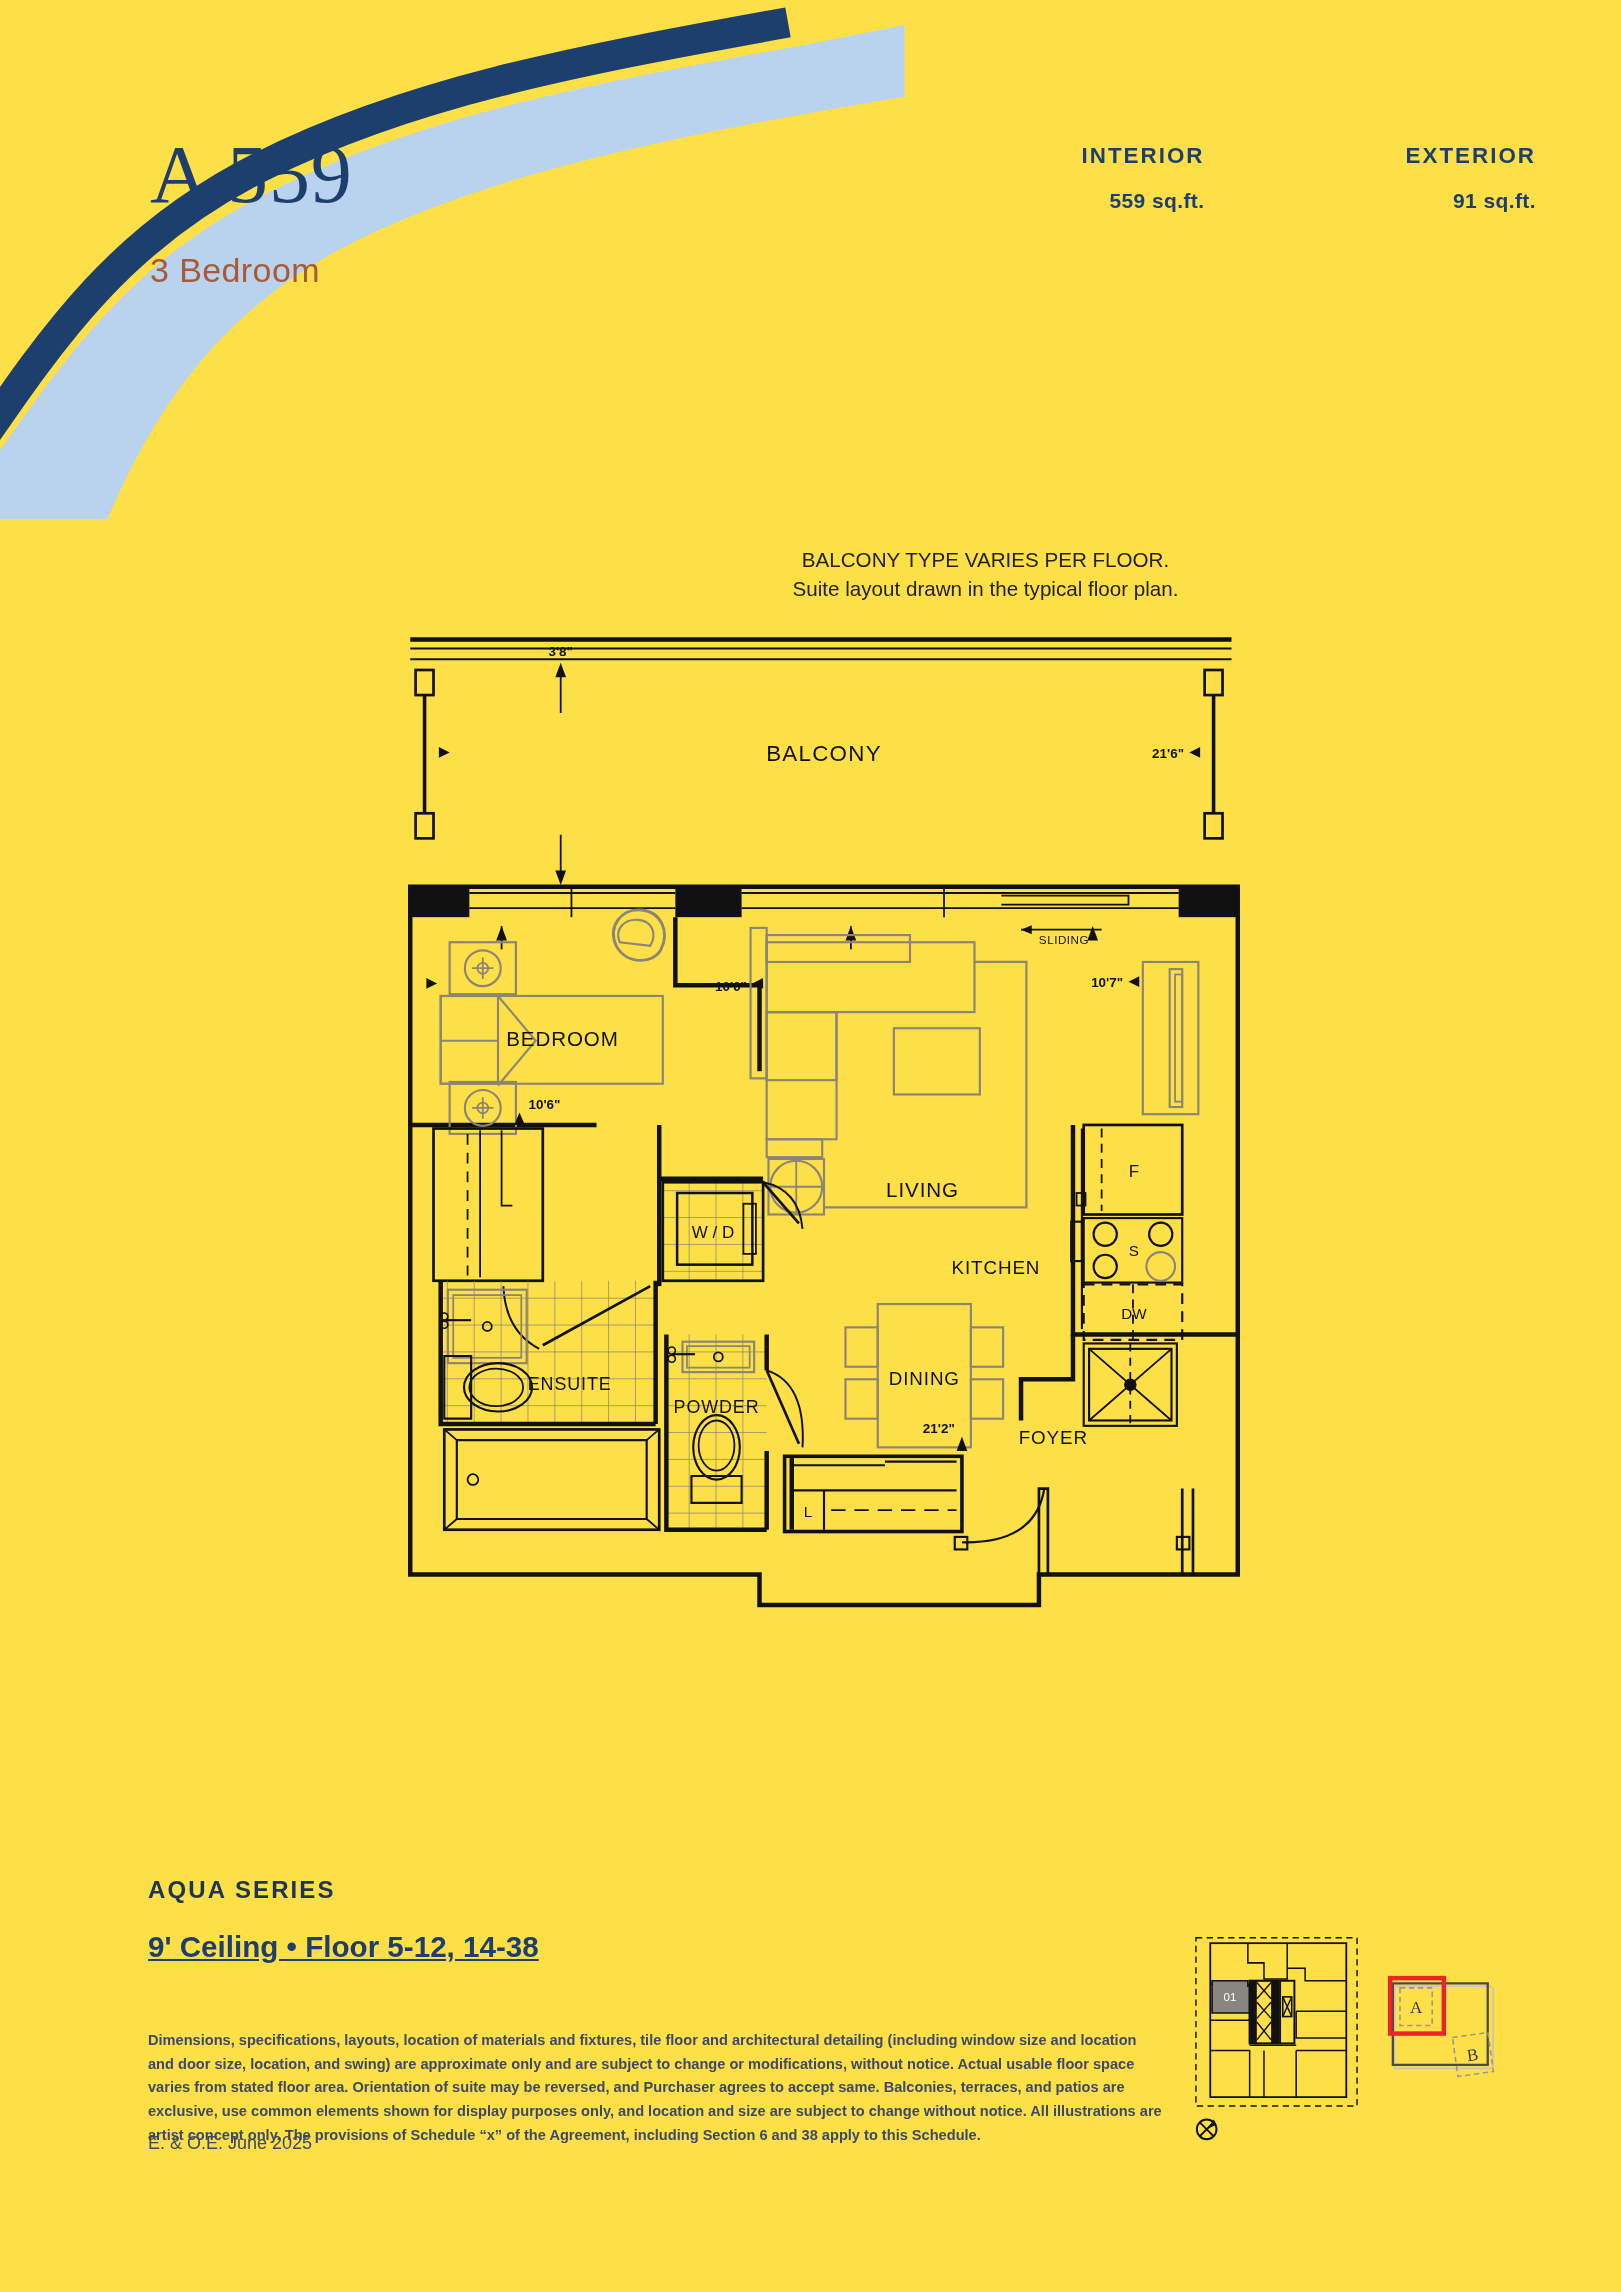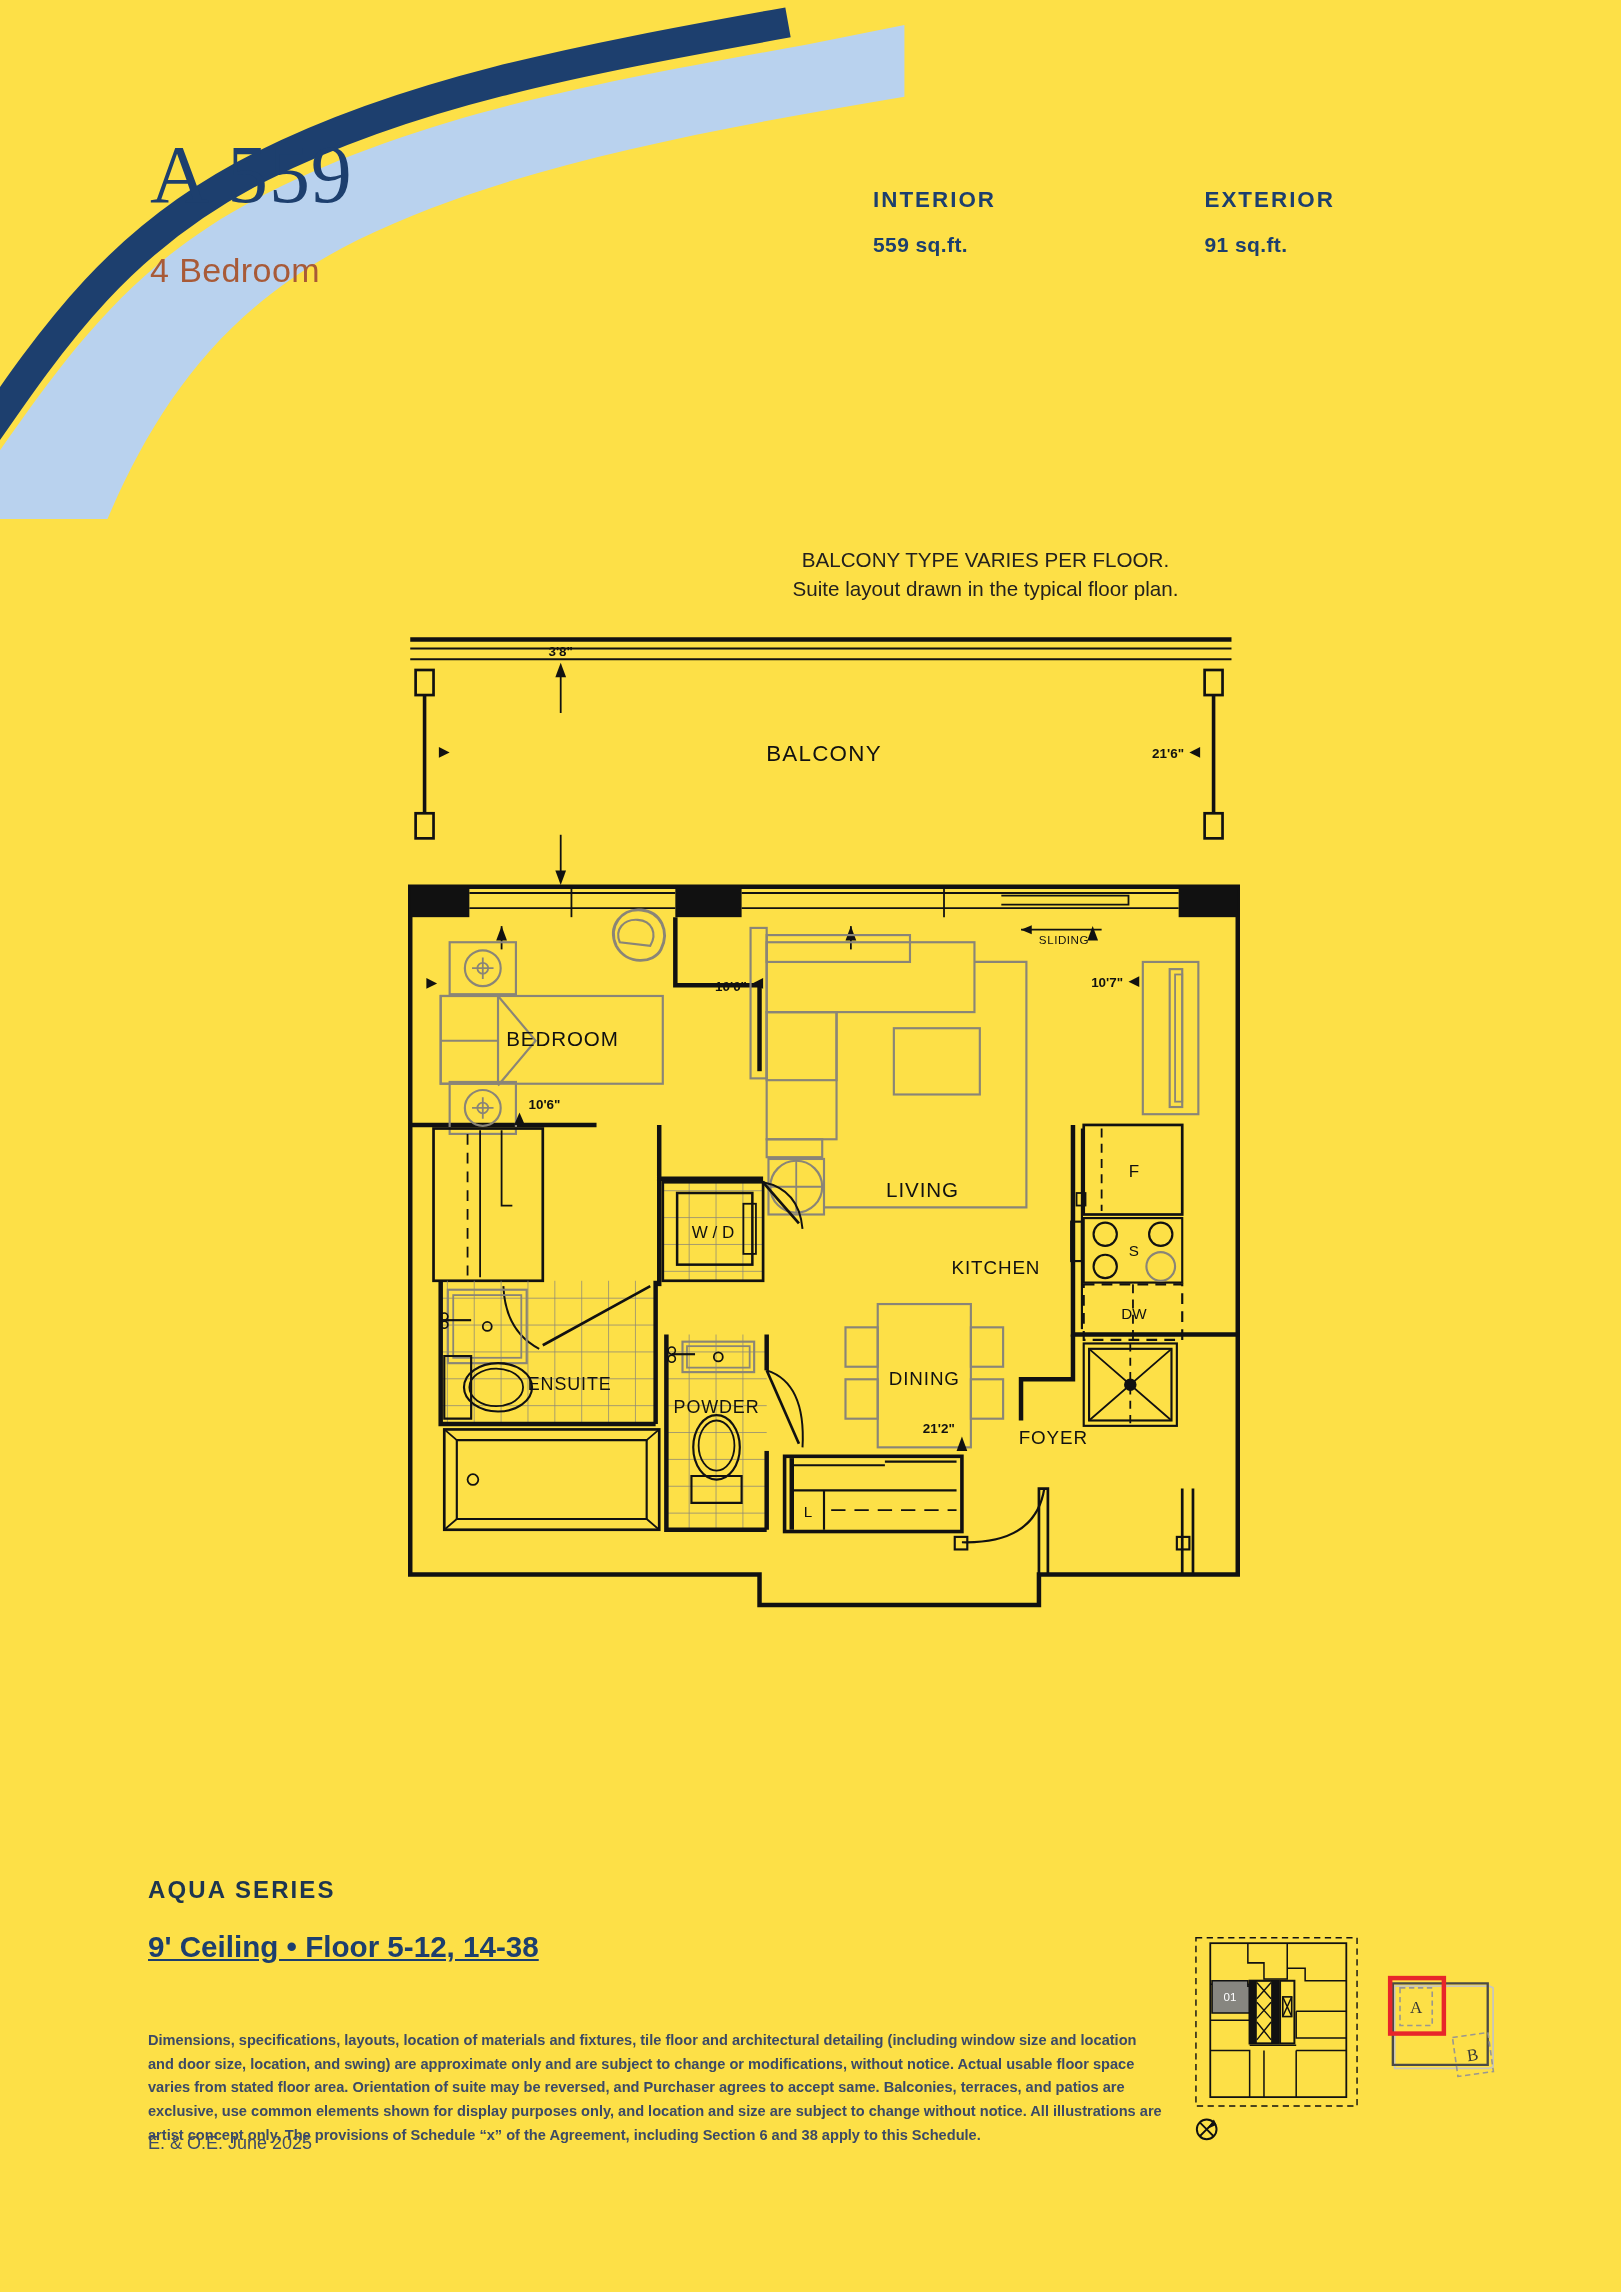--- a/index.html
+++ b/index.html
@@ -21,21 +21,21 @@
     font-family:"Liberation Serif", serif;
     font-size:82px;color:#1d3f6e;letter-spacing:0.9px;
     line-height:1;white-space:nowrap;
   }
   #subtitle{
     position:absolute;left:150px;top:251px;
     font-size:34px;color:#a85a37;white-space:nowrap;letter-spacing:0.4px;
   }
   
   #stats{position:absolute;left:873px;top:143px;width:663px;display:flex;}
-  .stat{flex:1;text-align:left;margin-top:44px;}
+  .stat{flex:1;text-align:right;}
   .stat-label{
     font-size:22.4px;letter-spacing:2px;color:#1d3f6e;font-weight:bold;
     white-space:nowrap;
   }
   .stat-value{
     margin-top:19.7px;font-size:21px;color:#1d3f6e;font-weight:bold;
     white-space:nowrap;letter-spacing:0.4px;
   }
   
   #note{
@@ -71,21 +71,21 @@
 
   <svg id="wave" viewBox="0 0 1100 580" preserveAspectRatio="none">
 
     <path d="M -40 560 C 60 420 130 300 300 215 C 470 130 650 95 900 50 L 1010 28
              L 1010 108 C 760 150 560 190 400 268 C 250 342 175 452 120 580 L -40 580 Z" fill="#b9d2ee"></path>
 
     <path d="M -40 520 C 55 382 128 268 292 186 C 455 104 640 68 880 25" fill="none" stroke="#1d3f6e" stroke-width="34" stroke-linecap="butt"></path>
   </svg>
 
   <div id="title">A 559</div>
-  <div id="subtitle">4 Bedroom</div>
+  <div id="subtitle">3 Bedroom</div>
 
   <div id="stats">
     <div class="stat">
       <div class="stat-label">INTERIOR</div>
       <div class="stat-value">559 sq.ft.</div>
     </div>
     <div class="stat">
       <div class="stat-label">EXTERIOR</div>
       <div class="stat-value">91 sq.ft.</div>
     </div>

